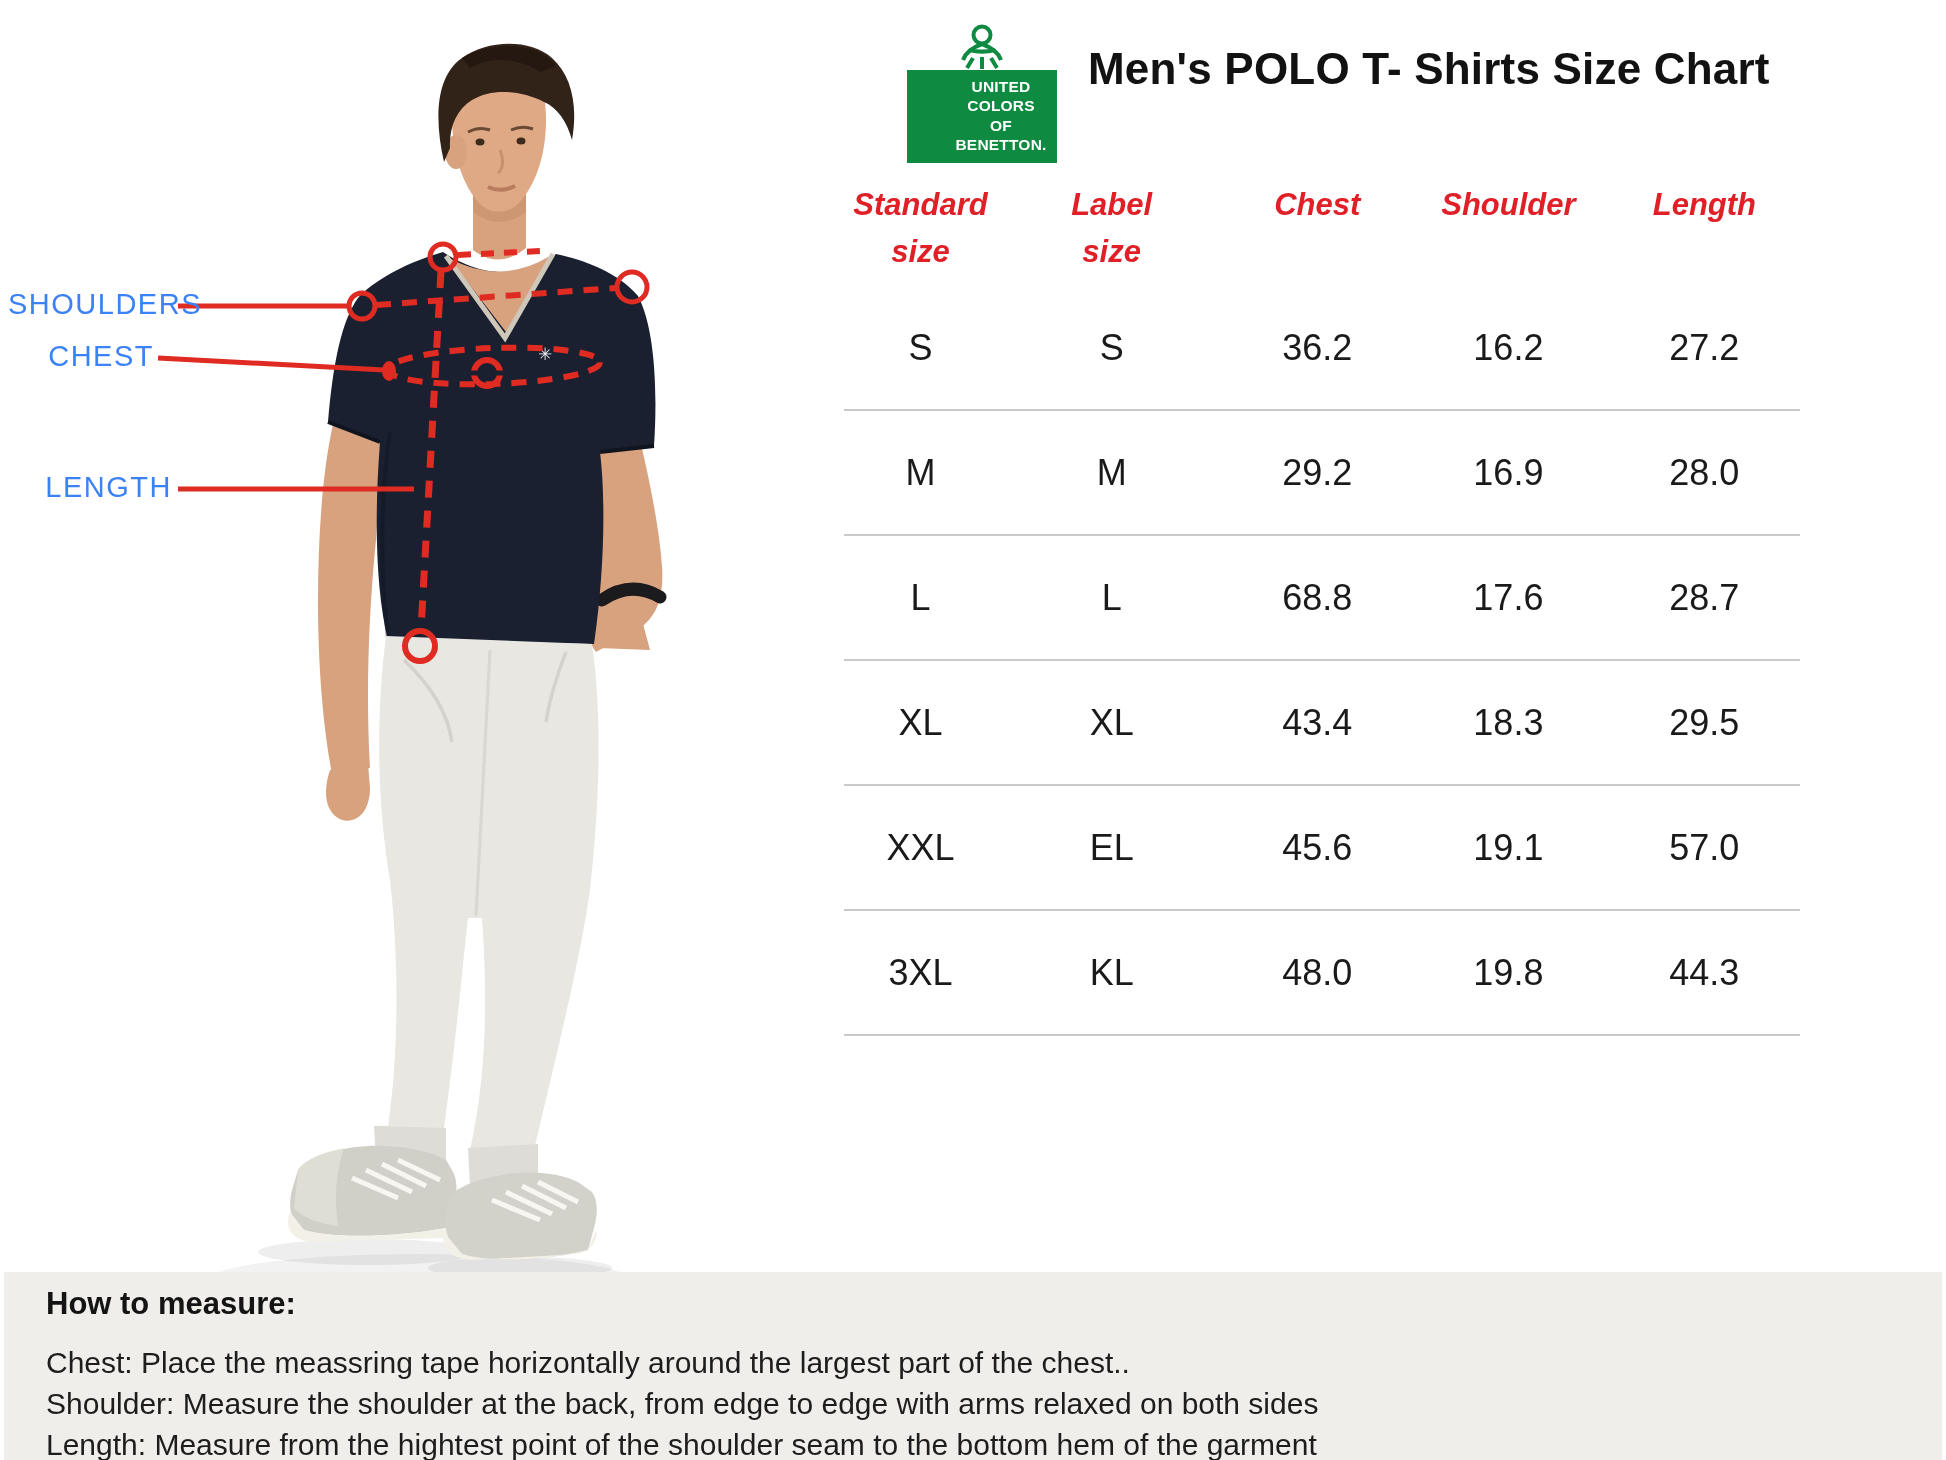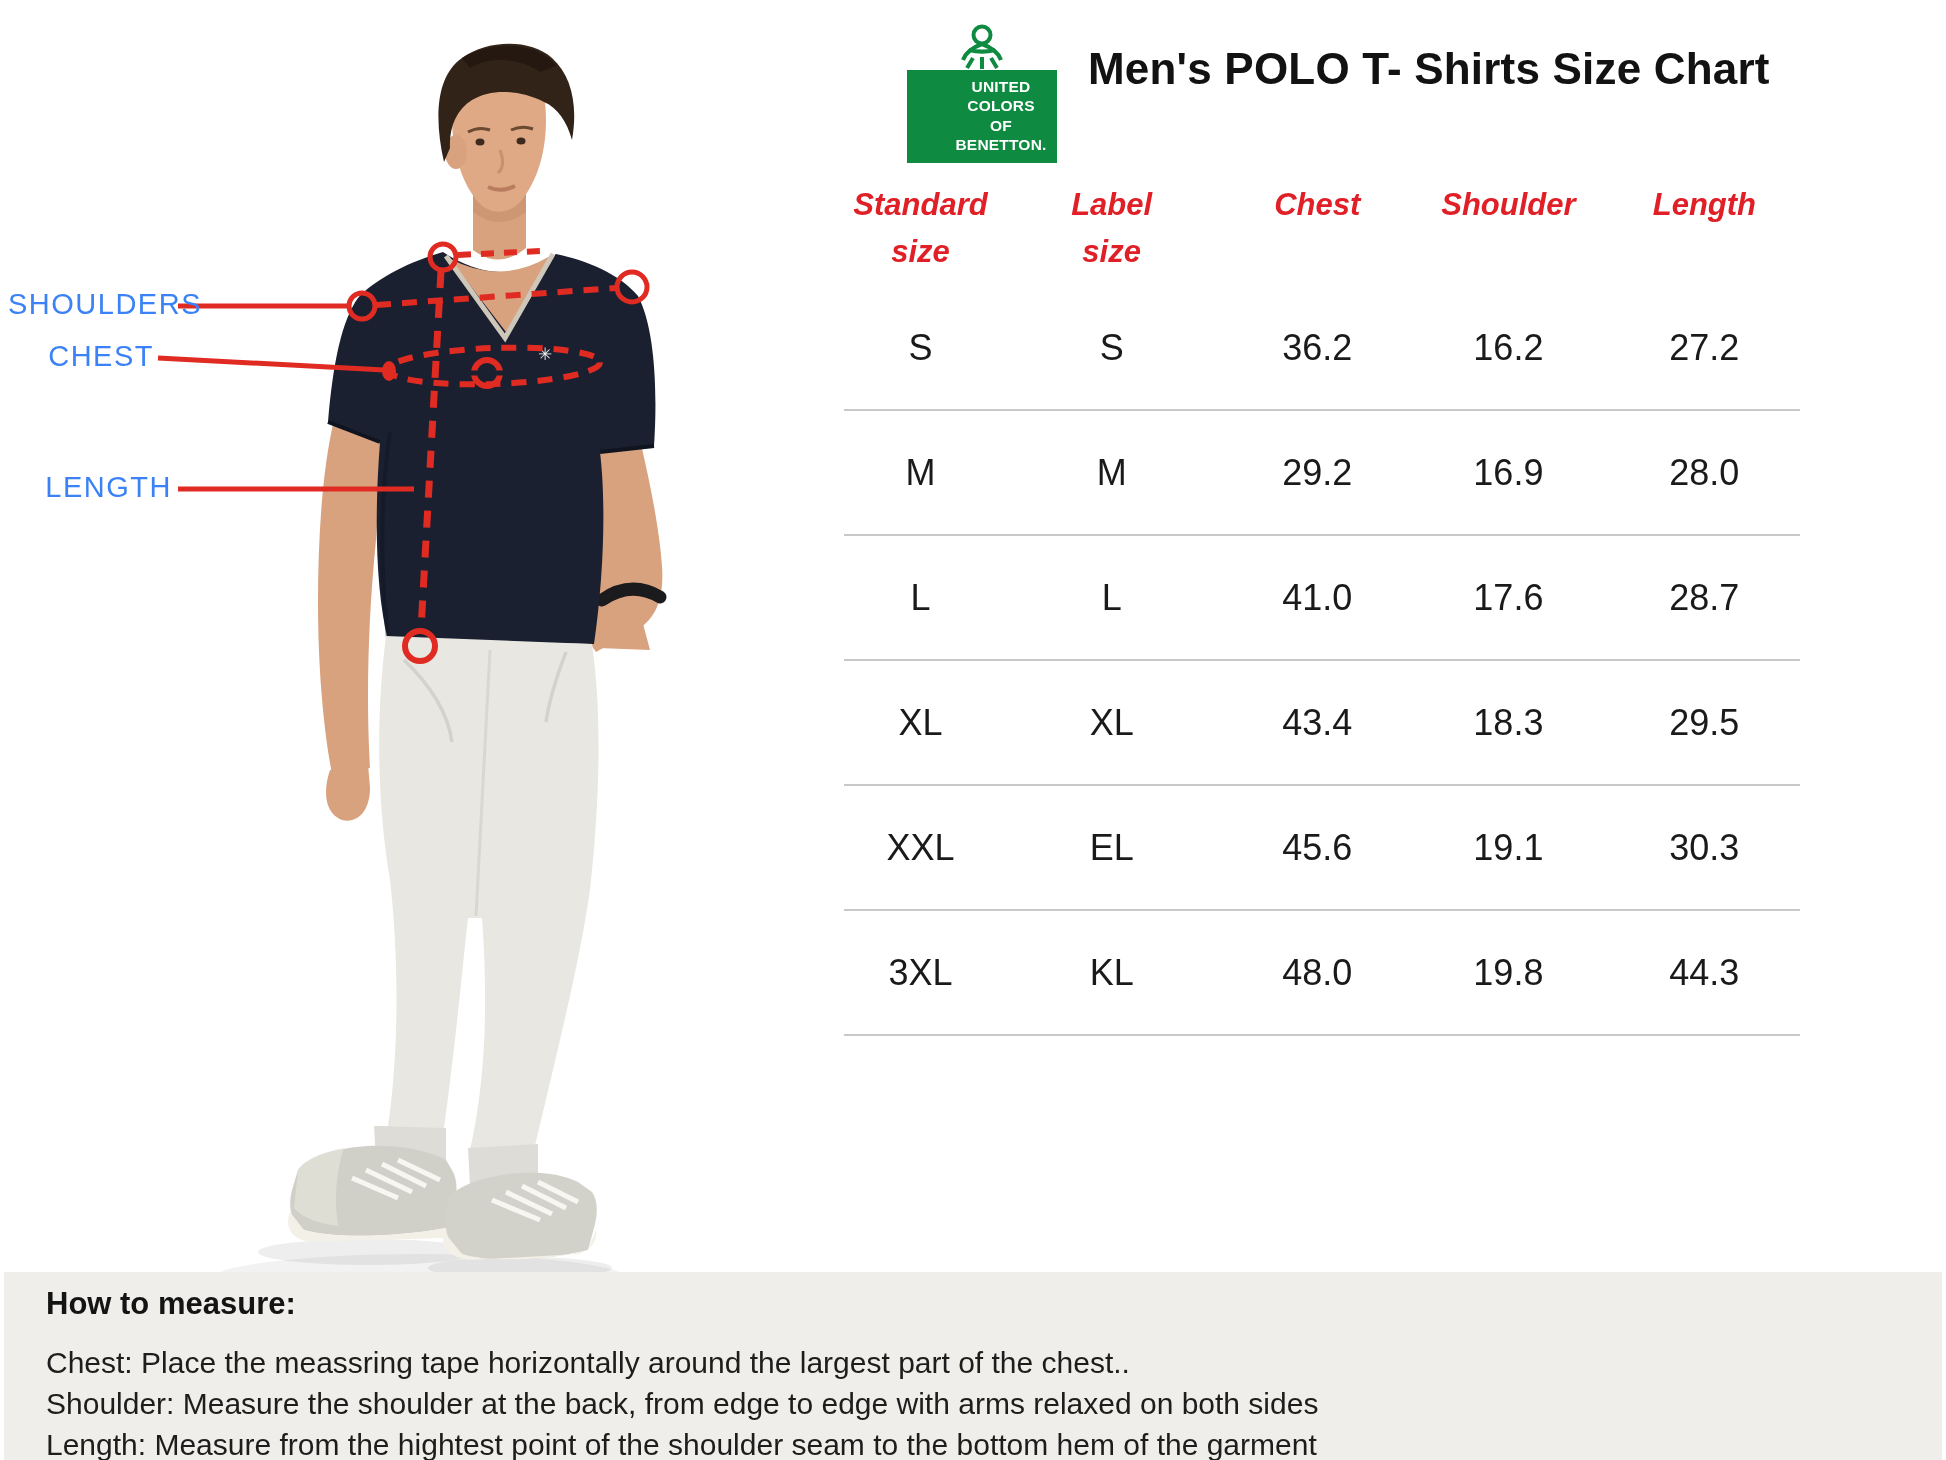--- a/index.html
+++ b/index.html
@@ -178,37 +178,37 @@
       <div class="t-row">
         <div class="cell">M</div>
         <div class="cell">M</div>
         <div class="cell">29.2</div>
         <div class="cell">16.9</div>
         <div class="cell">28.0</div>
       </div>
       <div class="t-row">
         <div class="cell">L</div>
         <div class="cell">L</div>
-        <div class="cell">41.0</div>
+        <div class="cell">68.8</div>
         <div class="cell">17.6</div>
         <div class="cell">28.7</div>
       </div>
       <div class="t-row">
         <div class="cell">XL</div>
         <div class="cell">XL</div>
         <div class="cell">43.4</div>
         <div class="cell">18.3</div>
         <div class="cell">29.5</div>
       </div>
       <div class="t-row">
         <div class="cell">XXL</div>
         <div class="cell">EL</div>
         <div class="cell">45.6</div>
         <div class="cell">19.1</div>
-        <div class="cell">30.3</div>
+        <div class="cell">57.0</div>
       </div>
       <div class="t-row">
         <div class="cell">3XL</div>
         <div class="cell">KL</div>
         <div class="cell">48.0</div>
         <div class="cell">19.8</div>
         <div class="cell">44.3</div>
       </div>
     </div>
   </div>

